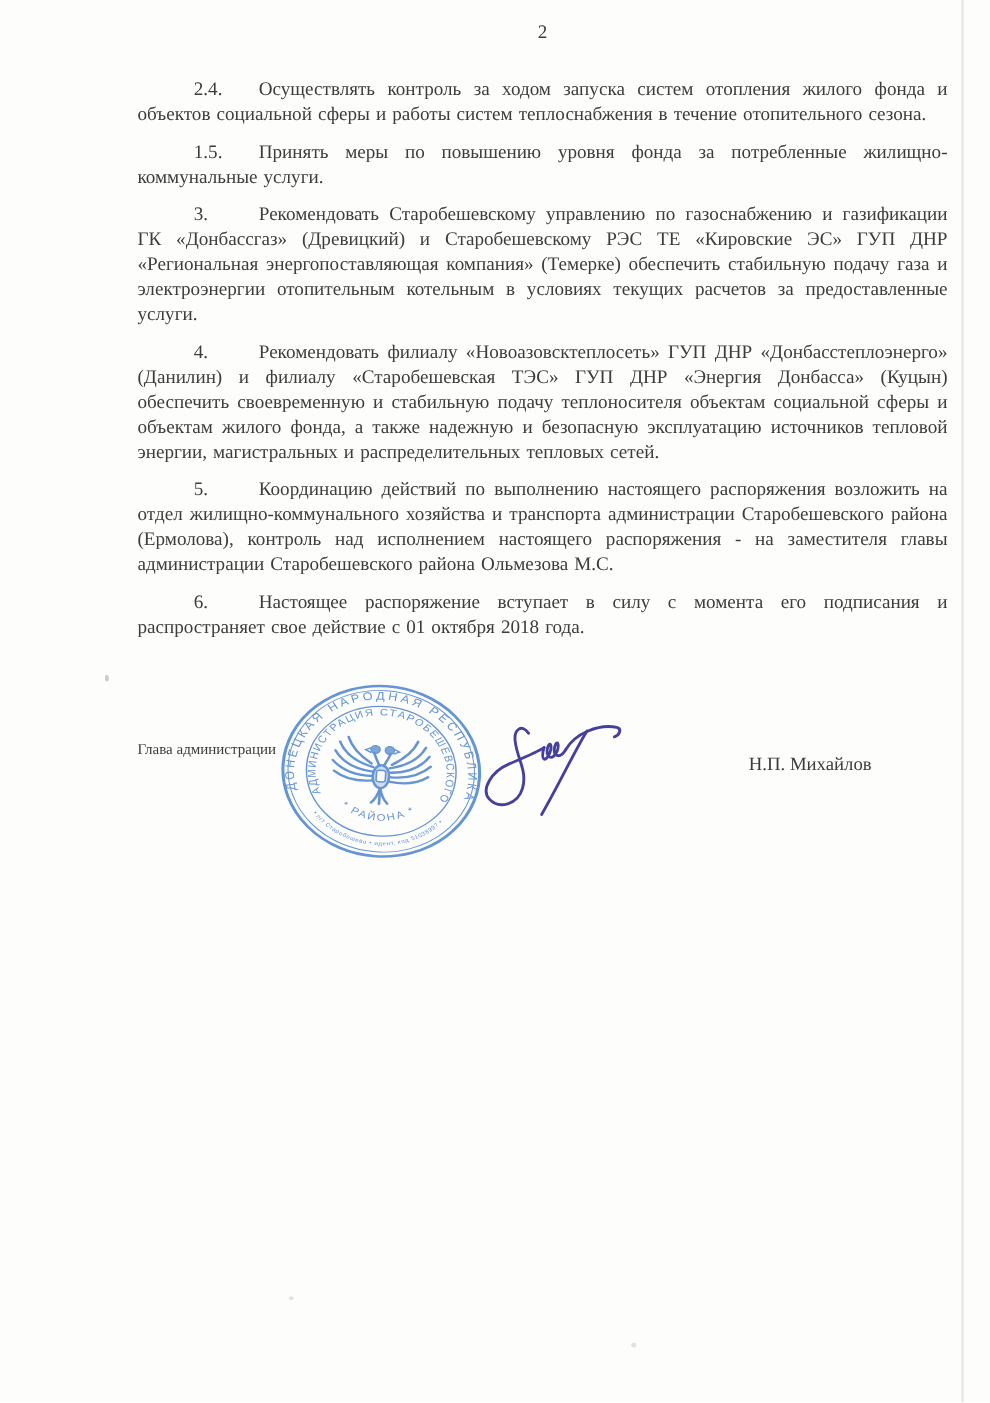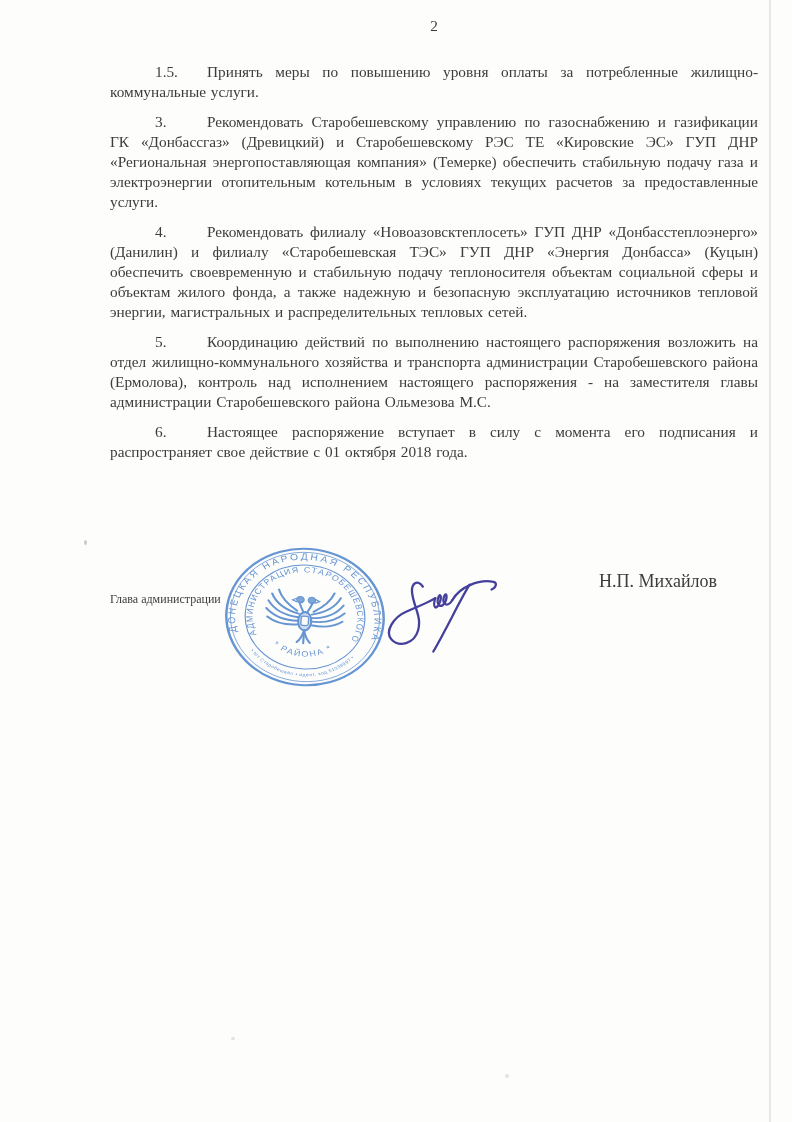--- a/index.html
+++ b/index.html
@@ -31,22 +31,22 @@
     font-size:15.3px;line-height:20px;
     margin:0 0 10px 0;
     word-spacing:1px;
   }
   .pnum{display:inline-block;min-width:52px;text-indent:0;}
   .sig-title{
     position:absolute;left:110px;top:589px;
     font-size:12px;line-height:20px;white-space:nowrap;
   }
   .sig-name{
-    position:absolute;left:599px;top:571px;
-    font-size:18px;line-height:20px;white-space:nowrap;
+    position:absolute;left:599px;top:602px;
+    font-size:15px;line-height:20px;white-space:nowrap;
   }
   .stamp-wrap{
     position:absolute;left:223px;top:546px;width:164px;height:142px;
     mix-blend-mode:multiply;
     transform:rotate(4deg);
     opacity:.88;
   }
   .stamp-wrap svg{width:100%;height:100%;}
   .stamp-text{
     font-family:"Liberation Sans", sans-serif;
@@ -67,22 +67,23 @@
   .speck.s3{left:84px;top:540px;width:3px;height:5px;background:#c9c9c9;}
 </style>
 </head>
 <body>
 
 <div class="page">
 
   <div class="content">
     <div class="page-num">2</div>
 
+    <p class="para"><span class="pnum">2.4.</span><span>Осуществлять контроль за ходом запуска систем отопления жилого фонда и объектов социальной сферы и работы систем теплоснабжения в течение отопительного сезона.</span></p>
 
-    <p class="para"><span class="pnum">1.5.</span><span>Принять меры по повышению уровня оплаты за потребленные жилищно-коммунальные услуги.</span></p>
+    <p class="para"><span class="pnum">1.5.</span><span>Принять меры по повышению уровня фонда за потребленные жилищно-коммунальные услуги.</span></p>
 
     <p class="para"><span class="pnum">3.</span><span>Рекомендовать Старобешевскому управлению по газоснабжению и газификации ГК «Донбассгаз» (Древицкий) и Старобешевскому РЭС ТЕ «Кировские ЭС» ГУП ДНР «Региональная энергопоставляющая компания» (Темерке) обеспечить стабильную подачу газа и электроэнергии отопительным котельным в условиях текущих расчетов за предоставленные услуги.</span></p>
 
     <p class="para"><span class="pnum">4.</span><span>Рекомендовать филиалу «Новоазовсктеплосеть» ГУП ДНР «Донбасстеплоэнерго» (Данилин) и филиалу «Старобешевская ТЭС» ГУП ДНР «Энергия Донбасса» (Куцын) обеспечить своевременную и стабильную подачу теплоносителя объектам социальной сферы и объектам жилого фонда, а также надежную и безопасную эксплуатацию источников тепловой энергии, магистральных и распределительных тепловых сетей.</span></p>
 
     <p class="para"><span class="pnum">5.</span><span>Координацию действий по выполнению настоящего распоряжения возложить на отдел жилищно-коммунального хозяйства и транспорта администрации Старобешевского района (Ермолова), контроль над исполнением настоящего распоряжения - на заместителя главы администрации Старобешевского района Ольмезова М.С.</span></p>
 
     <p class="para"><span class="pnum">6.</span><span>Настоящее распоряжение вступает в силу с момента его подписания и распространяет свое действие с 01 октября 2018 года.</span></p>
   </div>
 

